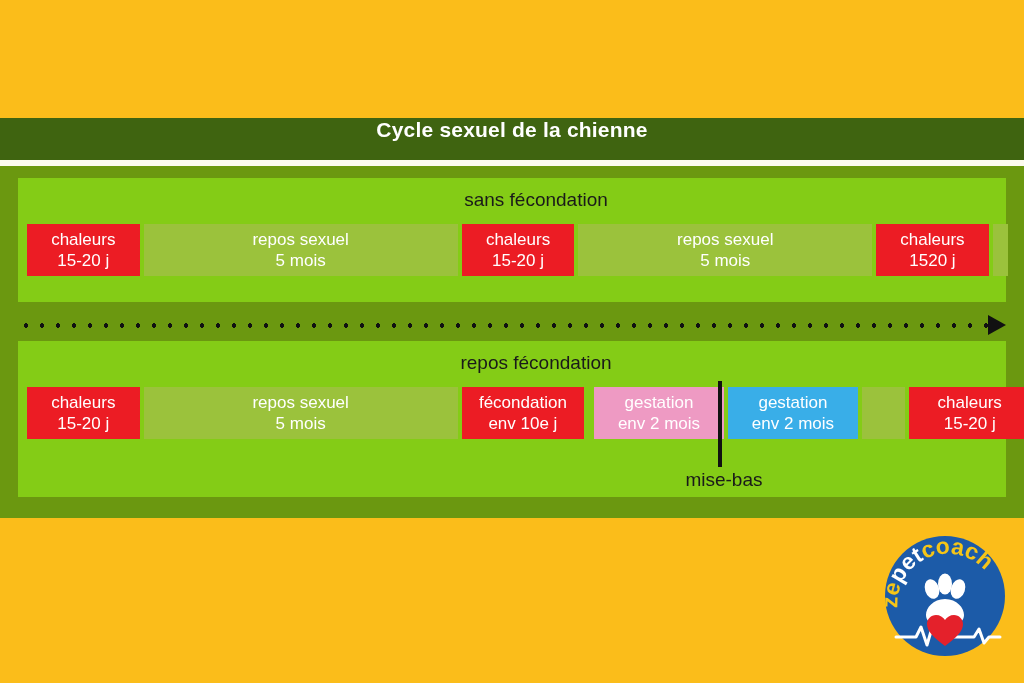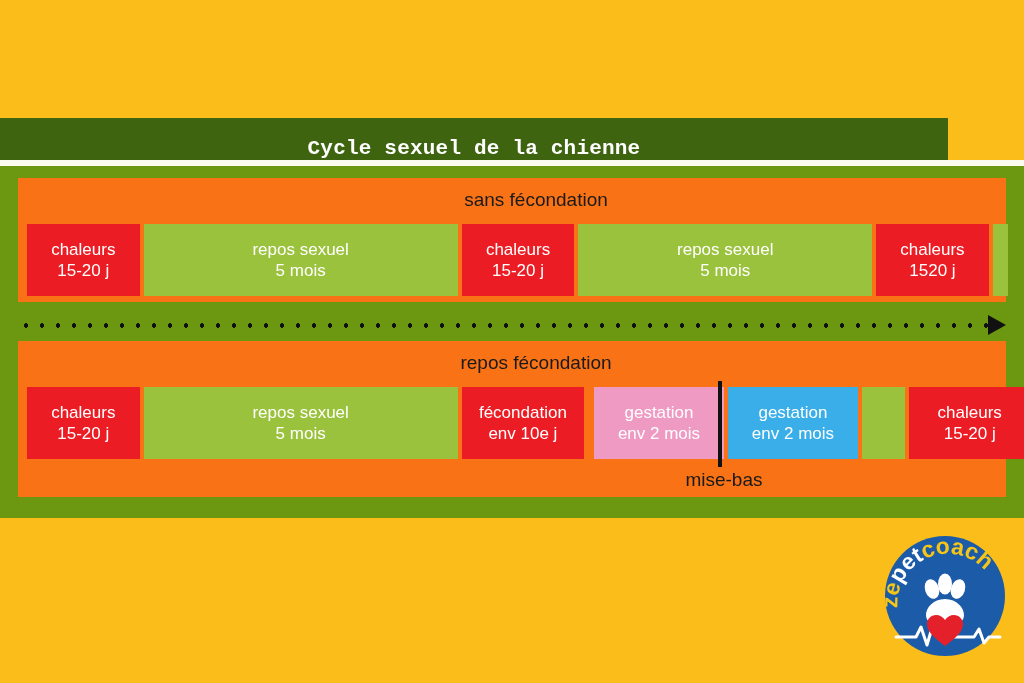--- a/index.html
+++ b/index.html
@@ -17,27 +17,26 @@
     height: 683px;
     background: #FBBD1A;
     overflow: hidden;
   }
 
   
   .title-bar {
     position: absolute;
     left: 0;
     top: 118px;
-    width: 948px;
+    width: 1024px;
     height: 42px;
     background: #3F6410;
     display: flex;
-    align-items: flex-end;
+    align-items: flex-start;
     justify-content: center;
-    font-family: Liberation Mono, monospace;
   }
   .title-bar .title-text {
     color: #ffffff;
     font-size: 21px;
     font-weight: bold;
     letter-spacing: 0.2px;
   }
   .title-sep {
     position: absolute;
     left: 0;
@@ -54,42 +53,42 @@
     top: 166px;
     width: 1024px;
     height: 352px;
     background: #6B9810;
   }
 
   .row-card {
     position: absolute;
     left: 18px;
     width: 988px;
-    background: #f97316;
+    background: #84cc16;
     box-sizing: border-box;
     padding-left: 48px;
   }
   .row-card.row1 { top: 12px;  height: 124px; }
   .row-card.row2 { top: 175px; height: 156px; }
 
   .row-heading {
     text-align: center;
     color: #1A1A1A;
     font-size: 19px;
     line-height: 19px;
     padding-top: 12px;
     font-weight: normal;
   }
 
   .track {
     position: absolute;
     left: 9px;
     right: 9px;
     top: 46px;
-    height: 72px;
+    height: 52px;
     display: flex;
     gap: 4px;
   }
 
   .seg {
     position: relative;
     display: flex;
     flex-direction: column;
     align-items: center;
     justify-content: center;

